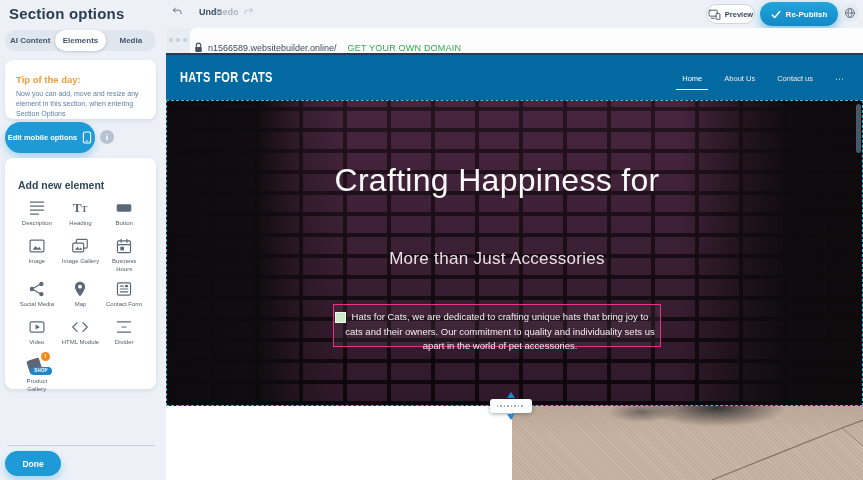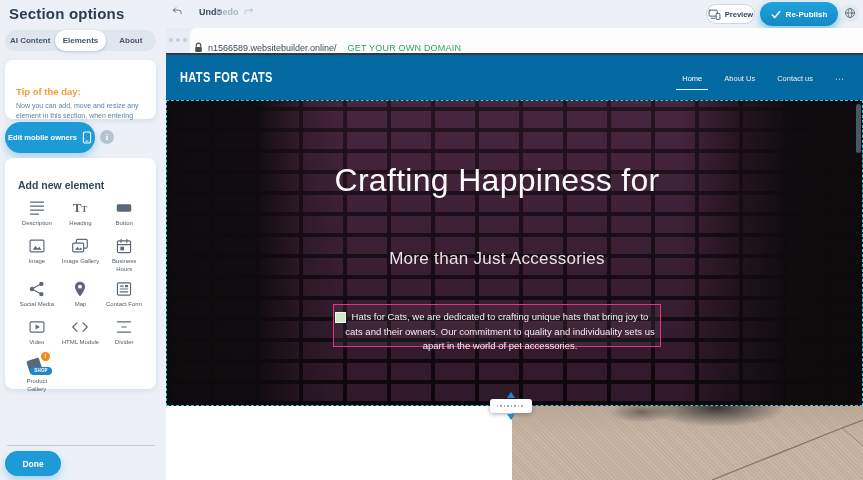--- a/index.html
+++ b/index.html
@@ -5,21 +5,21 @@
   * { margin:0; padding:0; box-sizing:border-box; }
   html,body { width:863px; height:480px; background:#edf1f7; }
   body { font-family:"Liberation Sans", sans-serif; }
   .app { position:relative; width:863px; height:480px; background:#edf1f7; overflow:hidden; }
 
   
   .panel-title { position:absolute; left:9px; top:5px; font-size:15px; font-weight:bold; color:#2c3d50; letter-spacing:.2px; }
   .tabs { position:absolute; left:5px; top:30px; width:151px; height:21px; background:#dfe6ee; border-radius:11px; display:flex; align-items:center; }
   .tab { flex:1; height:21px; display:flex; align-items:center; justify-content:center; font-size:8px; font-weight:bold; color:#44566b; border-radius:11px; cursor:pointer; }
   .tab.active { background:#fff; box-shadow:0 1px 3px rgba(40,60,90,.25); }
-  .tip-card { position:absolute; left:5px; top:60px; width:151px; height:59px; background:#fff; border-radius:8px; box-shadow:0 2px 5px rgba(60,90,130,.12); padding:26px 11px; }
+  .tip-card { position:absolute; left:5px; top:60px; width:151px; height:59px; background:#fff; border-radius:8px; box-shadow:0 2px 5px rgba(60,90,130,.12); padding:14px 11px; }
   .tip-title { font-size:9.5px; font-weight:bold; color:#ef9c3a; margin-bottom:4px; }
   .tip-body { font-size:7px; line-height:1.45; color:#5e81a5; }
   .edit-mobile-btn { position:absolute; left:5px; top:122px; width:90px; height:31px; background:#1e9ad6; border-radius:16px; display:flex; align-items:center; justify-content:center; gap:5px; color:#fff; font-size:7.5px; font-weight:bold; box-shadow:0 4px 8px rgba(30,154,214,.35); cursor:pointer; }
   .info-dot { position:absolute; left:100px; top:130px; width:14px; height:14px; border-radius:50%; background:#b6c2cf; color:#fff; font-size:9px; font-weight:bold; display:flex; align-items:center; justify-content:center; cursor:pointer; font-family:"Liberation Serif", serif; }
   .add-card { position:absolute; left:5px; top:158px; width:151px; height:231px; background:#fff; border-radius:8px; box-shadow:0 2px 5px rgba(60,90,130,.12); padding:21px 10px 6px; }
   .add-title { font-size:10.5px; font-weight:bold; color:#33475b; margin-bottom:9px; padding-left:3px; }
   .el-grid { display:grid; grid-template-columns:1fr 1fr 1fr; row-gap:7px; }
   .el-item { display:flex; flex-direction:column; align-items:center; gap:3px; cursor:pointer; min-height:31px; }
   .el-item svg { display:block; }
   .el-label { font-size:6px; color:#55606c; text-align:center; line-height:1.4; max-width:40px; }
@@ -129,30 +129,30 @@
     <svg width="12" height="12" viewBox="0 0 24 24">
         <circle class="icon-stroke" cx="12" cy="12" r="9"></circle>
         <ellipse class="icon-stroke" cx="12" cy="12" rx="4" ry="9"></ellipse>
         <path class="icon-stroke" d="M3 12h18"></path>
       </svg>
   </div>
 
   <div class="tabs">
     <div class="tab">AI Content</div>
     <div class="tab active">Elements</div>
-    <div class="tab">About</div>
+    <div class="tab">Media</div>
   </div>
 
   <div class="tip-card">
     <div class="tip-title">Tip of the day:</div>
     <div class="tip-body">Now you can add, move and resize any element in this section, when entering Section Options</div>
   </div>
 
   <div class="edit-mobile-btn">
-    <span>Edit mobile owners</span>
+    <span>Edit mobile options</span>
     <svg width="10" height="13" viewBox="0 0 14 20">
         <rect x="1.5" y="1.5" width="11" height="17" rx="2.5" stroke="#fff" stroke-width="1.8" fill="none"></rect>
         <path d="M5.5 15.5h3" stroke="#fff" stroke-width="1.5" stroke-linecap="round"></path>
       </svg>
   </div>
   <div class="info-dot">i</div>
 
   <div class="add-card">
     <div class="add-title">Add new element</div>
     <div class="el-grid">

